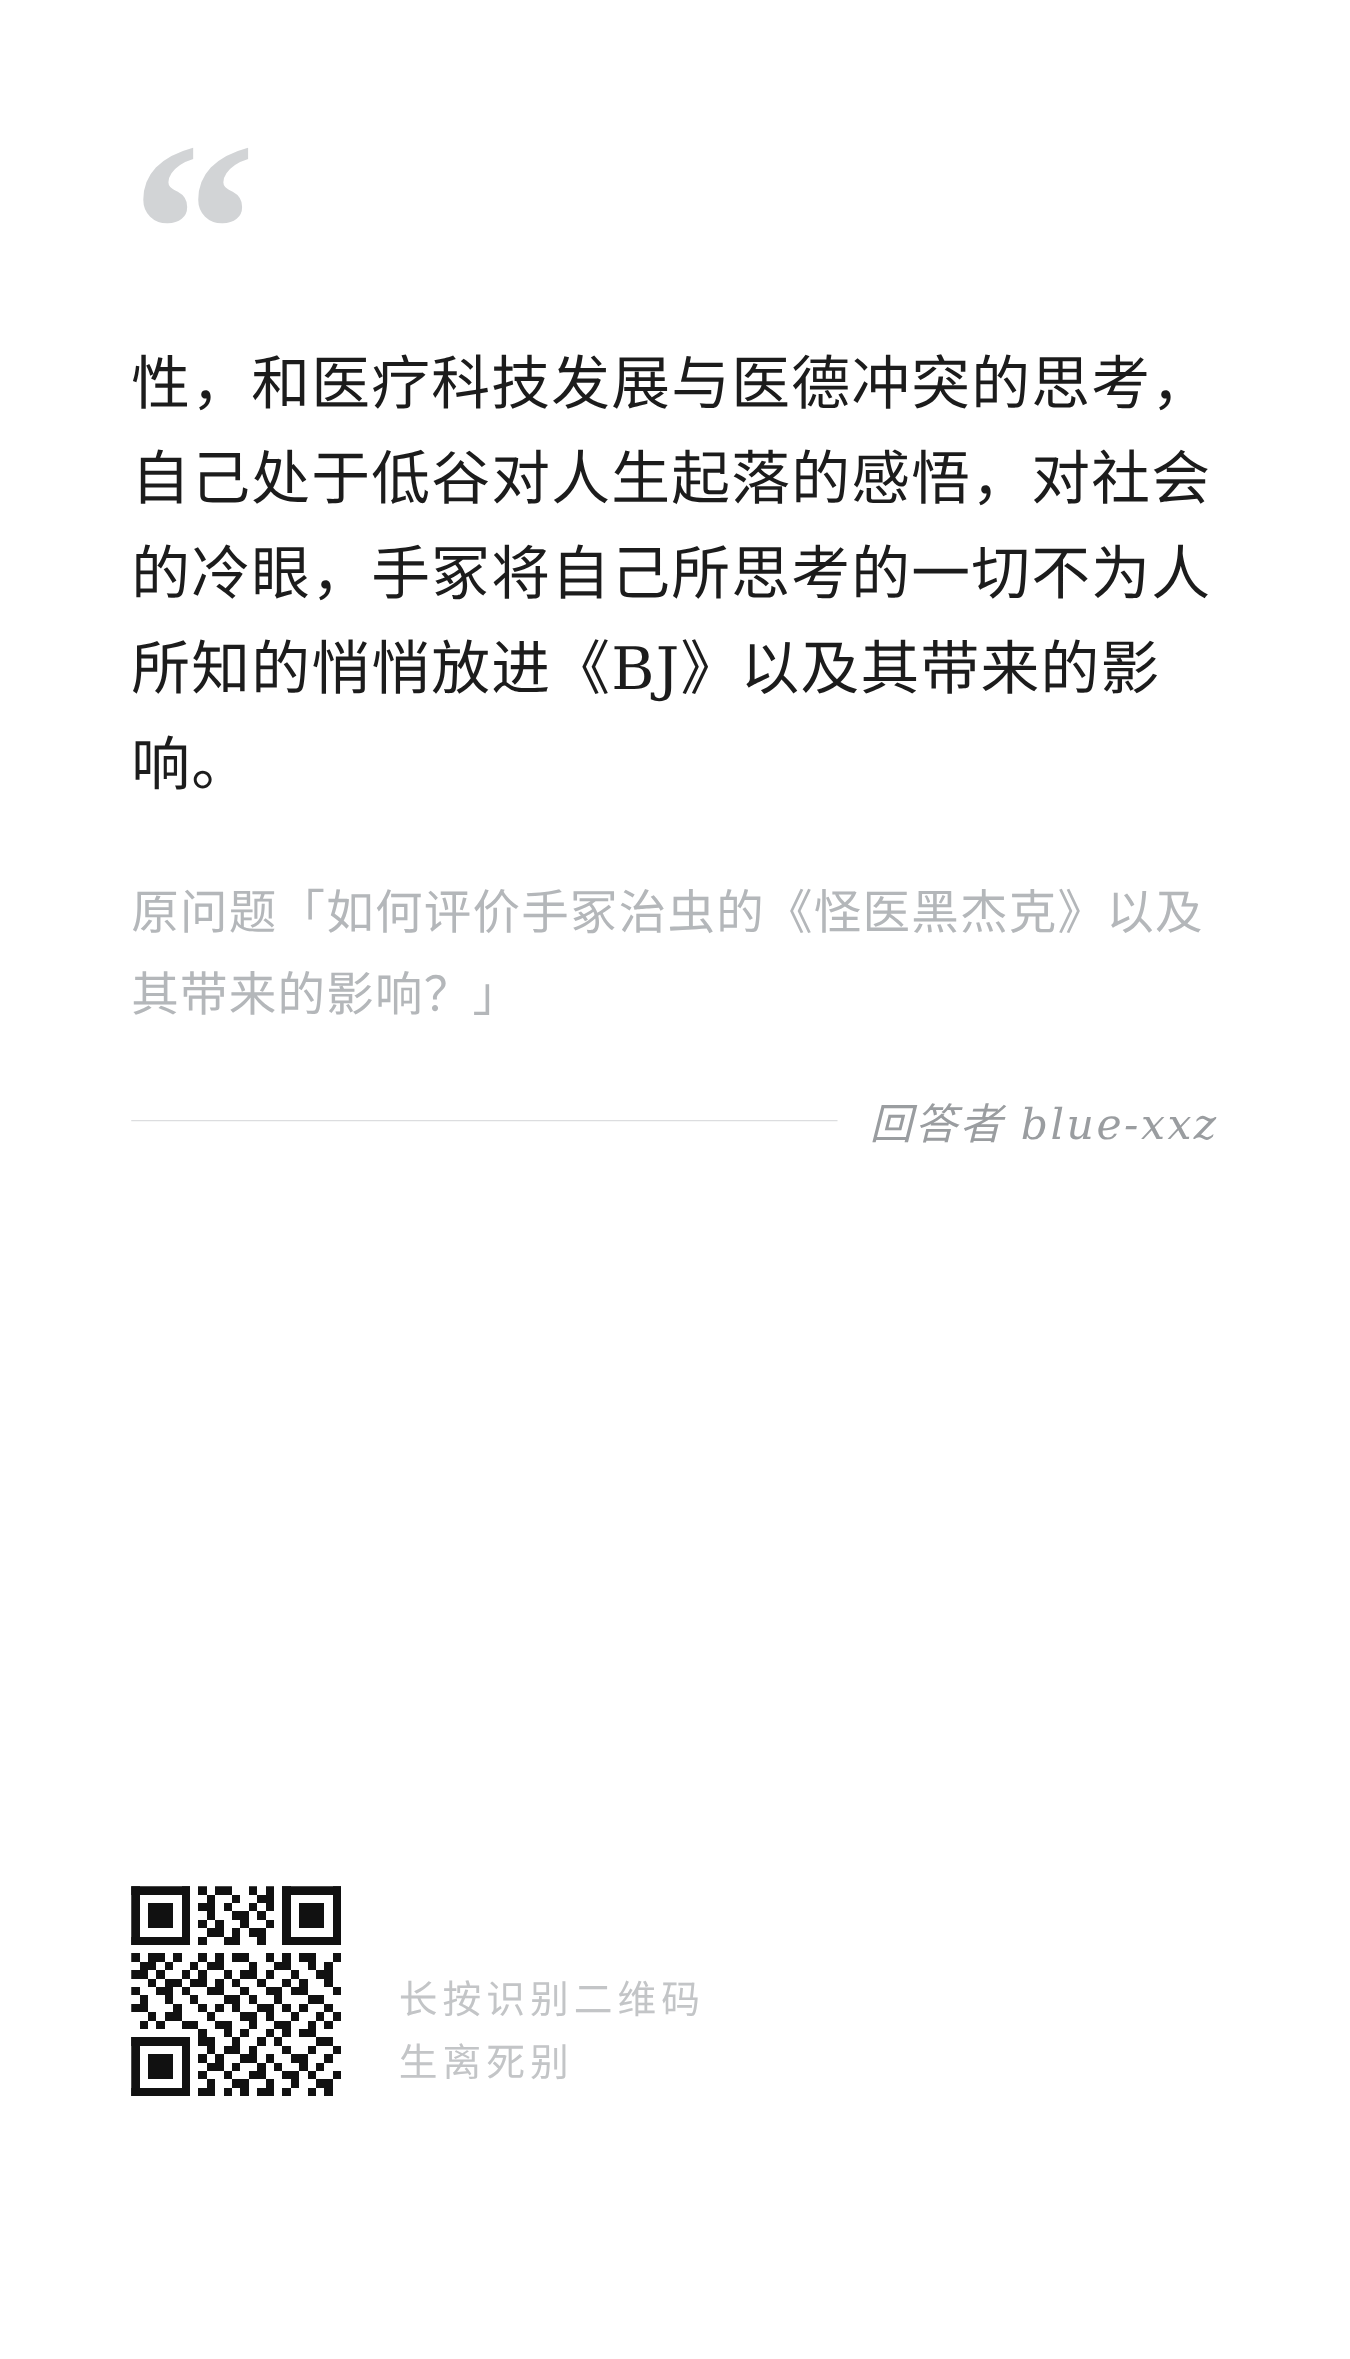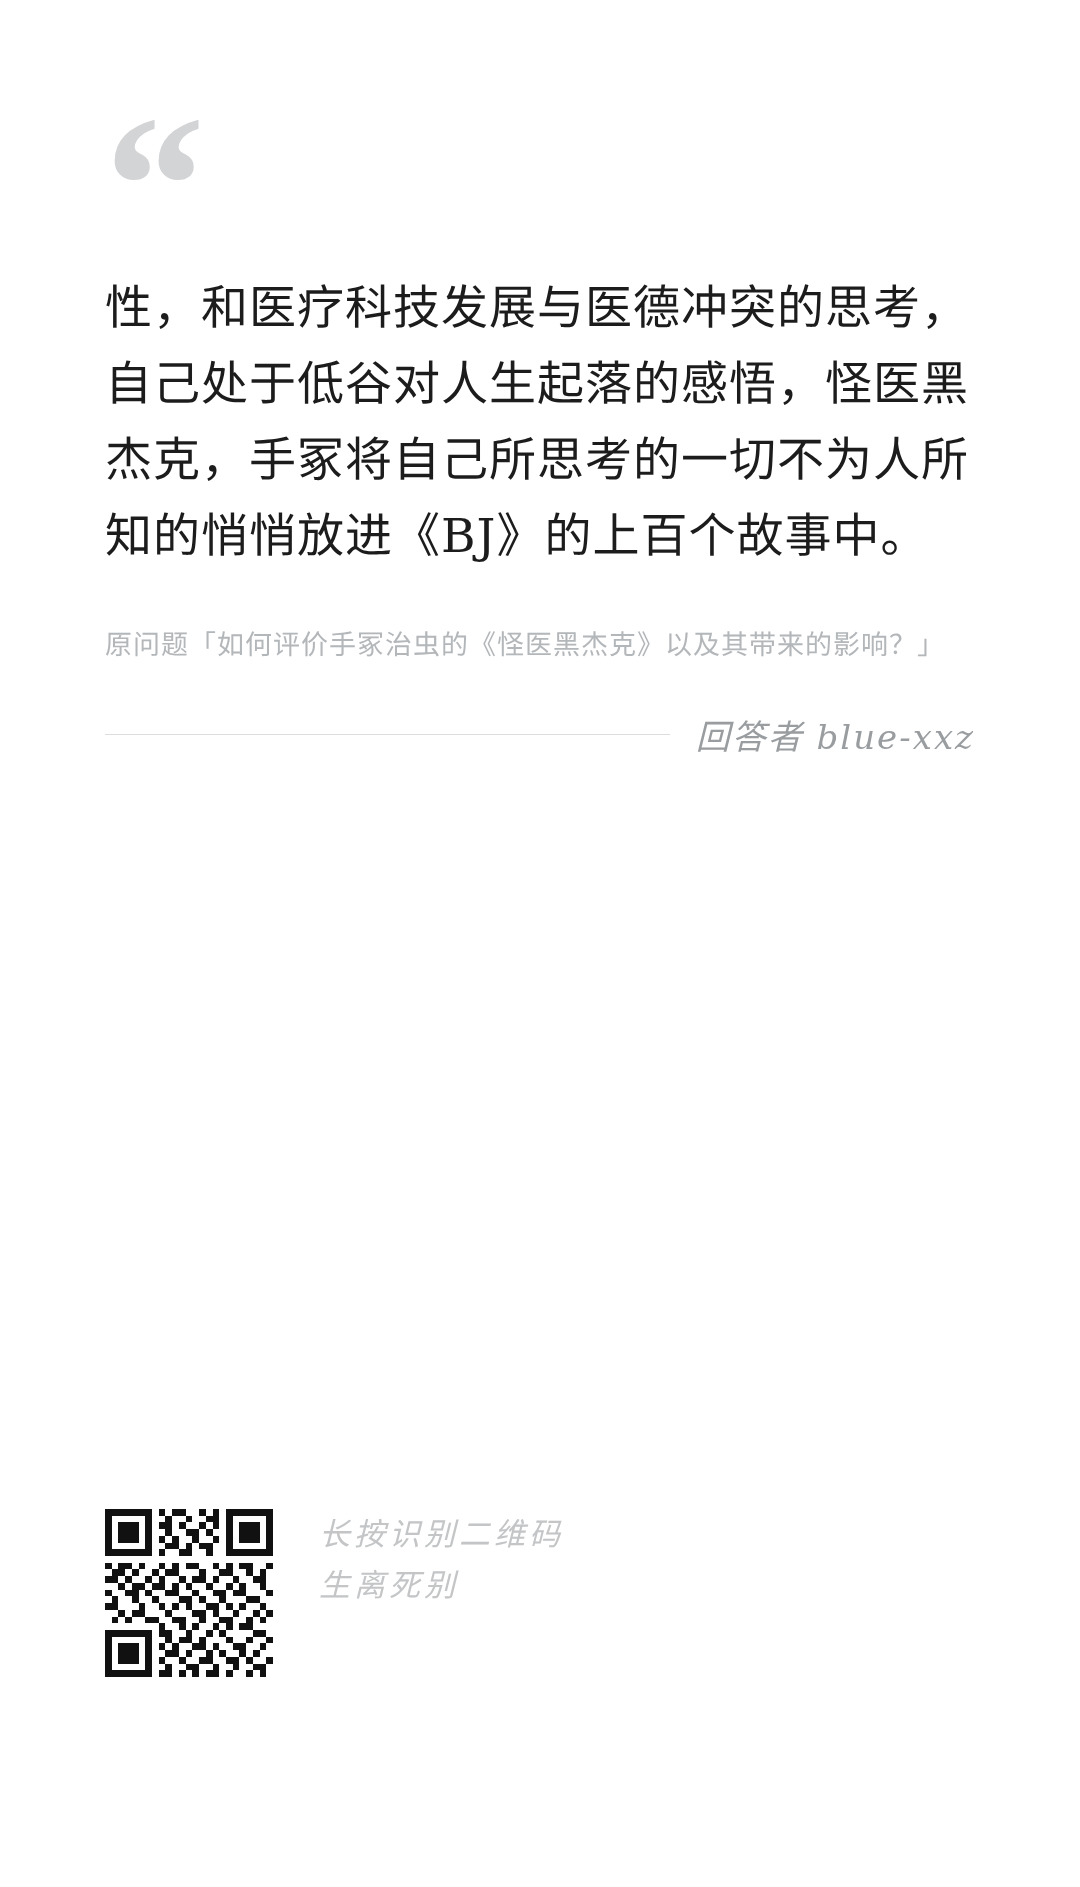--- a/index.html
+++ b/index.html
@@ -43,21 +43,21 @@
     color: #1c1c1c;
     font-family: "DejaVu Serif", "Liberation Serif", serif;
     font-weight: 400;
     margin: 0 0 52px 0;
     text-align: left;
   }
   .para.second {
     margin-bottom: 46px;
   }
   .source {
-    font-size: 27px;
+    font-size: 38px;
     line-height: 1.75;
     color: #b4b7ba;
     letter-spacing: 1px;
     font-family: "DejaVu Serif", "Liberation Serif", serif;
     margin: 22px 0 0 0;
   }
   .author-row {
     margin-top: 42px;
     display: flex;
     align-items: center;
@@ -76,22 +76,21 @@
     font-style: italic;
     font-family: "DejaVu Serif", "Liberation Serif", serif;
     white-space: nowrap;
   }
   .footer {
     position: absolute;
     left: 105px;
     right: 121px;
     bottom: 210px;
     display: flex;
-    align-items: flex-start;
-    font-style: italic;
+    align-items: flex-end;
   }
   .qr {
     width: 168px;
     height: 168px;
     flex: 0 0 auto;
     display: block;
     image-rendering: pixelated;
   }
   .qr-hint {
     margin-left: 46px;
@@ -114,21 +113,21 @@
   }
 </style>
 </head>
 <body>
 
 <div class="card">
 
   <div class="quote-mark">“</div>
 
   <div class="quote-body">
-    <p class="para second">性，和医疗科技发展与医德冲突的思考，自己处于低谷对人生起落的感悟，怪医黑杰克，手冢将自己所思考的一切不为人所知的悄悄放进《BJ》的上百个故事中。</p>
+    <p class="para second">性，和医疗科技发展与医德冲突的思考，自己处于低谷对人生起落的感悟，对社会的冷眼，手冢将自己所思考的一切不为人所知的悄悄放进《BJ》以及其带来的影响。</p>
   </div>
 
   <p class="source">原问题「如何评价手冢治虫的《怪医黑杰克》以及其带来的影响？」</p>
 
   <div class="author-row">
     <div class="rule"></div>
     <div class="author">回答者 blue-xxz</div>
   </div>
 
   <div class="footer">

